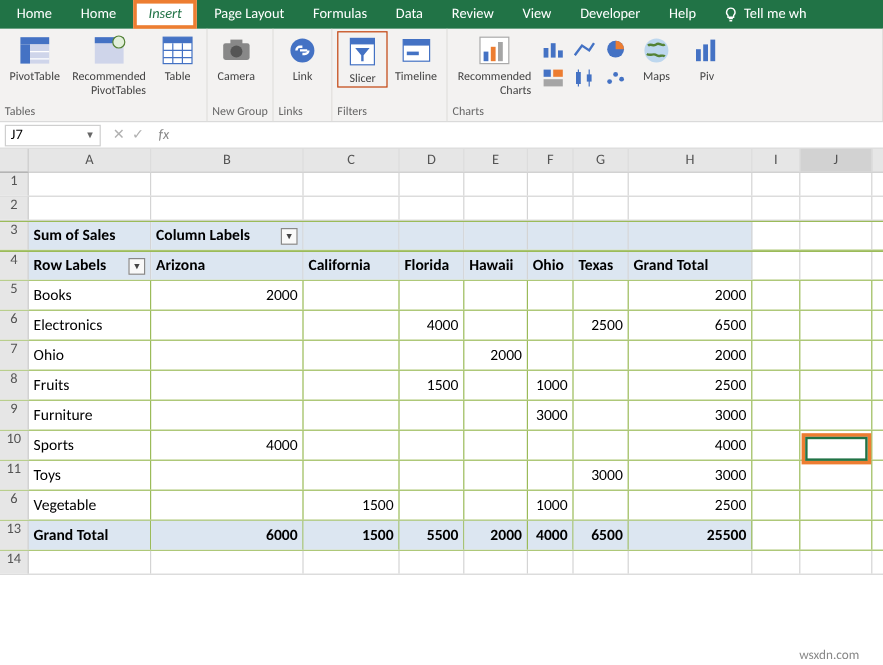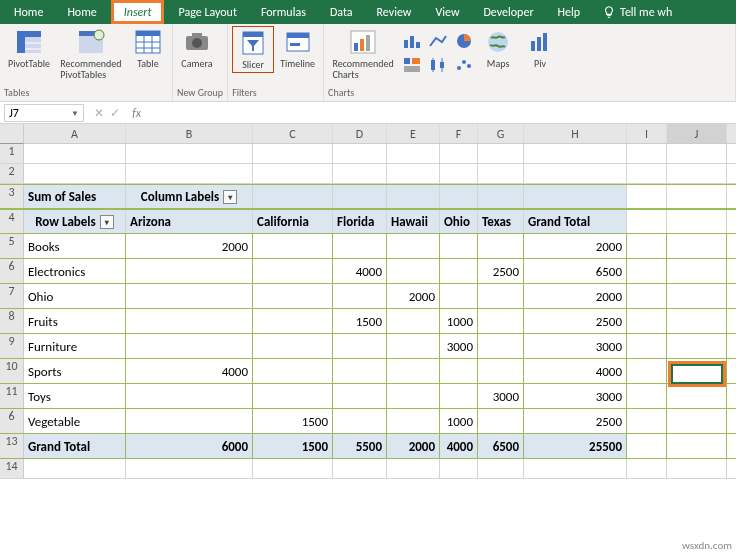--- a/index.html
+++ b/index.html
@@ -12,21 +12,21 @@
 .menubar .lightbulb { margin-left: 8px; display: flex; align-items: center; gap: 4px; }
 .menubar .hl-insert { border: 3px solid #ed7d31; font-style: italic; }
 
 
 .ribbon { background: #f3f2f1; border-bottom: 1px solid #d4d4d4; height: 78px; display: flex; font-size: 11px; color: #444; }
 .ribbon-group { border-right: 1px solid #e1dfdd; display: flex; flex-direction: column; padding: 2px 4px 0 4px; }
 .ribbon-group .buttons { display: flex; gap: 2px; flex: 1; align-items: flex-start; }
 .ribbon-group .label { text-align: left; font-size: 10px; color: #666; padding: 2px 0; }
 .rbtn { display: flex; flex-direction: column; align-items: center; justify-content: flex-start; padding: 2px 4px; gap: 2px; cursor: pointer; min-width: 40px; }
 .rbtn .icon { width: 32px; height: 28px; display: flex; align-items: center; justify-content: center; }
-.rbtn .rlabel { font-size: 10px; line-height: 1.1; text-align: left; }
+.rbtn .rlabel { font-size: 10px; line-height: 1.1; text-align: right; }
 .hl-slicer { border: 1px solid #c2410c; }
 
 
 .formula-row { height: 22px; display: flex; align-items: center; border-bottom: 1px solid #d4d4d4; font-size: 12px; background: #fff; }
 .name-box { width: 80px; border: 1px solid #cfcfcf; margin: 2px 4px; height: 18px; display: flex; align-items: center; padding: 0 4px; justify-content: space-between; }
 .name-box .dd { font-size: 8px; color: #666; }
 .fx-controls { display: flex; gap: 6px; align-items: center; padding: 0 6px; color: #b0b0b0; }
 .fx-controls span { font-size: 12px; }
 .fx-label { font-style: italic; color: #888; padding: 0 6px; }
 .formula-input { flex: 1; border: none; height: 18px; font-size: 12px; padding: 0 4px; }
@@ -37,21 +37,21 @@
 .row-header { background: #e6e6e6; border-right: 1px solid #ccc; width: 24px; text-align: center; font-size: 12px; color: #555; }
 .corner { width: 24px; height: 20px; background: #e6e6e6; border-right: 1px solid #ccc; border-bottom: 1px solid #999; }
 .ch { border-right: 1px solid #dcdcdc; display: flex; align-items: center; justify-content: center; }
 .ch.sel { background: #d2d2d2; }
 
 .rows { }
 .row { display: flex; height: 25px; border-bottom: 1px solid #d4d4d4; }
 .row.short { height: 20px; }
 .cell { border-right: 1px solid #d4d4d4; padding: 0 4px; font-size: 13px; display: flex; align-items: center; overflow: hidden; white-space: nowrap; }
 .cell.headerish { background: #dce6f1; font-size: 13px; text-align: center; }
-.cell.field-label { background: #dce6f1; font-weight: 600; display: flex; justify-content: center; }
+.cell.field-label { background: #dce6f1; font-weight: 600; display: flex; justify-content: space-between; }
 .cell.bold { font-weight: bold; }
 .cell.num { justify-content: flex-end; }
 .dd-btn { width: 14px; height: 14px; border: 1px solid #888; background: #f9f9f9; display: inline-flex; align-items: center; justify-content: center; font-size: 8px; color: #444; margin-left: 4px; }
 
 .col-A { width: 102px; }
 .col-B { width: 127px; }
 .col-C { width: 80px; }
 .col-D { width: 54px; }
 .col-E { width: 53px; }
 .col-F { width: 38px; }
@@ -62,21 +62,21 @@
 
 
 .sel-cell { position: absolute; border: 3px solid #ed7d31; width: 58px; height: 26px; left: 668px; top: 237px; pointer-events: none; }
 .sel-inner { width: 100%; height: 100%; border: 2px solid #217346; }
 
 
 .pivot .cell { border-right: 1px solid #9bbb59; }
 .pivot.row { border-bottom: 1px solid #9bbb59; }
 .pivot-header.row { border-bottom: 1px solid #9bbb59; border-top: 1px solid #9bbb59; }
 
-.watermark { position: absolute; right: 4px; bottom: 2px; font-size: 11px; color: #888; }
+.watermark { position: absolute; right: 20px; bottom: 2px; font-size: 11px; color: #888; }
 
 
 .charts-small { display: grid; grid-template-columns: repeat(3, 24px); grid-auto-rows: 22px; gap: 2px; padding-top: 4px;}
 .charts-small div { display:flex; align-items:center; justify-content:center;}
 svg { display:block; }
 </style>
 </head>
 <body>
 
 <div class="menubar">
@@ -153,20 +153,34 @@
               <circle cx="13" cy="12" r="5" fill="#555"></circle>
               <rect x="8" y="2" width="10" height="4" fill="#888"></rect>
             </svg>
         </span>
         <span class="rlabel">Camera</span>
       </div>
     </div>
     <div class="label">New Group</div>
   </div>
 
+  <div class="ribbon-group">
+    <div class="buttons">
+      <div class="rbtn">
+        <span class="icon">
+          <svg width="26" height="26" viewBox="0 0 26 26">
+              <circle cx="13" cy="13" r="10" fill="#4472c4"></circle>
+              <path d="M8 13a3 3 0 013-3h2m5 3a3 3 0 01-3 3h-2m-2-3h6" stroke="#fff" stroke-width="2" fill="none"></path>
+            </svg>
+        </span>
+        <span class="rlabel">Link</span>
+      </div>
+    </div>
+    <div class="label">Links</div>
+  </div>
 
   <div class="ribbon-group">
     <div class="buttons">
       <div class="rbtn hl-slicer">
         <span class="icon">
           <svg width="26" height="26" viewBox="0 0 26 26">
               <rect x="3" y="2" width="20" height="22" fill="#fff" stroke="#4472c4"></rect>
               <rect x="3" y="2" width="20" height="5" fill="#4472c4"></rect>
               <path d="M7 10h12l-5 6v5h-2v-5z" fill="#4472c4"></path>
             </svg>

